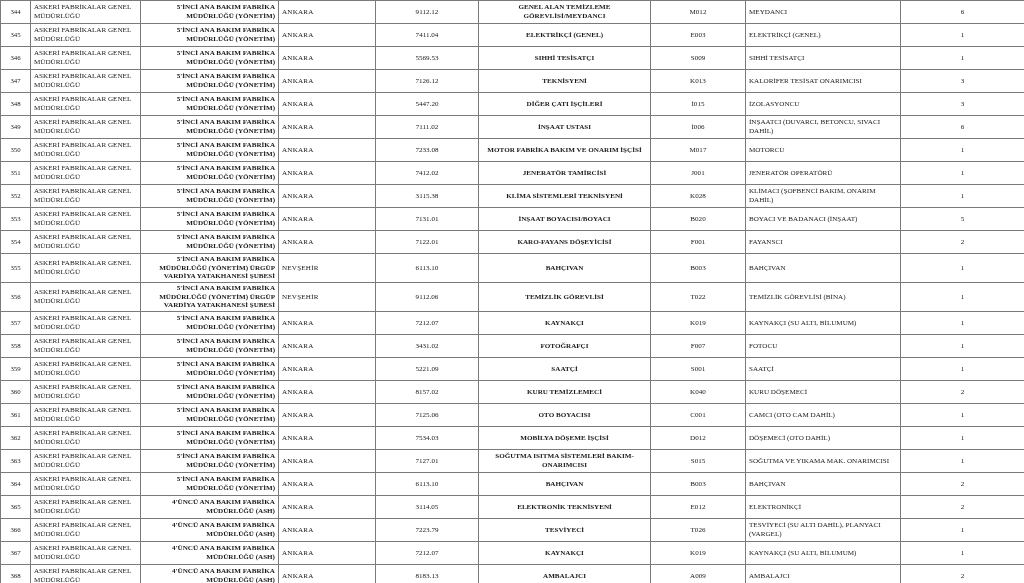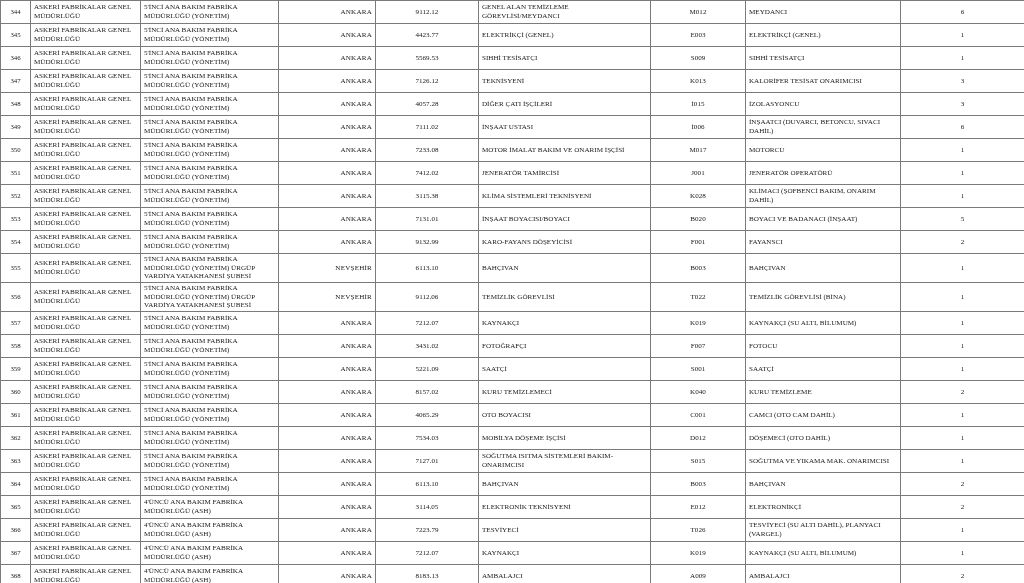--- a/index.html
+++ b/index.html
@@ -44,24 +44,24 @@
   col.c-birim     { width: 138px; }
   col.c-il        { width: 97px;  }
   col.c-kod       { width: 103px; }
   col.c-unvan     { width: 172px; }
   col.c-meskod    { width: 95px;  }
   col.c-meslek    { width: 155px; }
   col.c-adet      { width: 124px; }
 
   .cell-no     { text-align: center; font-size: 6.8px; }
   .cell-kurum  { text-align: left;   }
-  .cell-birim  { text-align: left;   }
-  .cell-il     { text-align: right; letter-spacing: .2px; }
+  .cell-birim  { text-align: right; font-weight: bold;   }
+  .cell-il     { text-align: left; letter-spacing: .2px; }
   .cell-kod    { text-align: center; }
-  .cell-unvan  { text-align: left;   }
+  .cell-unvan  { text-align: center; font-weight: bold;   }
   .cell-meskod { text-align: center; margin-left: 43px; }
   .cell-meslek { text-align: left;   }
   .cell-adet   { text-align: center; }
 
   tr.row-tall td { padding-top: 1px; padding-bottom: 1px; }
   tr.row-std  td { height: 19px; }
   tr.row-tall td { height: 21px; }
 </style>
 </head>
 <body>
@@ -89,21 +89,21 @@
           <td class="cell-unvan">GENEL ALAN TEMİZLEME GÖREVLİSİ/MEYDANCI</td>
           <td class="cell-meskod">M012</td>
           <td class="cell-meslek">MEYDANCI</td>
           <td class="cell-adet">6</td>
         </tr>
         <tr class="row-std">
           <td class="cell-no">345</td>
           <td class="cell-kurum">ASKERİ FABRİKALAR GENEL MÜDÜRLÜĞÜ</td>
           <td class="cell-birim">5'İNCİ ANA BAKIM FABRİKA MÜDÜRLÜĞÜ (YÖNETİM)</td>
           <td class="cell-il">ANKARA</td>
-          <td class="cell-kod">4423.77</td>
+          <td class="cell-kod">7411.04</td>
           <td class="cell-unvan">ELEKTRİKÇİ (GENEL)</td>
           <td class="cell-meskod">E003</td>
           <td class="cell-meslek">ELEKTRİKÇİ (GENEL)</td>
           <td class="cell-adet">1</td>
         </tr>
         <tr class="row-std">
           <td class="cell-no">346</td>
           <td class="cell-kurum">ASKERİ FABRİKALAR GENEL MÜDÜRLÜĞÜ</td>
           <td class="cell-birim">5'İNCİ ANA BAKIM FABRİKA MÜDÜRLÜĞÜ (YÖNETİM)</td>
           <td class="cell-il">ANKARA</td>
@@ -122,21 +122,21 @@
           <td class="cell-unvan">TEKNİSYENİ</td>
           <td class="cell-meskod">K013</td>
           <td class="cell-meslek">KALORİFER TESİSAT ONARIMCISI</td>
           <td class="cell-adet">3</td>
         </tr>
         <tr class="row-std">
           <td class="cell-no">348</td>
           <td class="cell-kurum">ASKERİ FABRİKALAR GENEL MÜDÜRLÜĞÜ</td>
           <td class="cell-birim">5'İNCİ ANA BAKIM FABRİKA MÜDÜRLÜĞÜ (YÖNETİM)</td>
           <td class="cell-il">ANKARA</td>
-          <td class="cell-kod">4057.28</td>
+          <td class="cell-kod">5447.20</td>
           <td class="cell-unvan">DİĞER ÇATI İŞÇİLERİ</td>
           <td class="cell-meskod">İ015</td>
           <td class="cell-meslek">İZOLASYONCU</td>
           <td class="cell-adet">3</td>
         </tr>
         <tr class="row-std">
           <td class="cell-no">349</td>
           <td class="cell-kurum">ASKERİ FABRİKALAR GENEL MÜDÜRLÜĞÜ</td>
           <td class="cell-birim">5'İNCİ ANA BAKIM FABRİKA MÜDÜRLÜĞÜ (YÖNETİM)</td>
           <td class="cell-il">ANKARA</td>
@@ -145,21 +145,21 @@
           <td class="cell-meskod">İ006</td>
           <td class="cell-meslek">İNŞAATCI (DUVARCI, BETONCU, SIVACI DAHİL)</td>
           <td class="cell-adet">6</td>
         </tr>
         <tr class="row-std">
           <td class="cell-no">350</td>
           <td class="cell-kurum">ASKERİ FABRİKALAR GENEL MÜDÜRLÜĞÜ</td>
           <td class="cell-birim">5'İNCİ ANA BAKIM FABRİKA MÜDÜRLÜĞÜ (YÖNETİM)</td>
           <td class="cell-il">ANKARA</td>
           <td class="cell-kod">7233.08</td>
-          <td class="cell-unvan">MOTOR İMALAT BAKIM VE ONARIM İŞÇİSİ</td>
+          <td class="cell-unvan">MOTOR FABRİKA BAKIM VE ONARIM İŞÇİSİ</td>
           <td class="cell-meskod">M017</td>
           <td class="cell-meslek">MOTORCU</td>
           <td class="cell-adet">1</td>
         </tr>
         <tr class="row-std">
           <td class="cell-no">351</td>
           <td class="cell-kurum">ASKERİ FABRİKALAR GENEL MÜDÜRLÜĞÜ</td>
           <td class="cell-birim">5'İNCİ ANA BAKIM FABRİKA MÜDÜRLÜĞÜ (YÖNETİM)</td>
           <td class="cell-il">ANKARA</td>
           <td class="cell-kod">7412.02</td>
@@ -188,21 +188,21 @@
           <td class="cell-unvan">İNŞAAT BOYACISI/BOYACI</td>
           <td class="cell-meskod">B020</td>
           <td class="cell-meslek">BOYACI VE BADANACI (İNŞAAT)</td>
           <td class="cell-adet">5</td>
         </tr>
         <tr class="row-std">
           <td class="cell-no">354</td>
           <td class="cell-kurum">ASKERİ FABRİKALAR GENEL MÜDÜRLÜĞÜ</td>
           <td class="cell-birim">5'İNCİ ANA BAKIM FABRİKA MÜDÜRLÜĞÜ (YÖNETİM)</td>
           <td class="cell-il">ANKARA</td>
-          <td class="cell-kod">9132.99</td>
+          <td class="cell-kod">7122.01</td>
           <td class="cell-unvan">KARO-FAYANS DÖŞEYİCİSİ</td>
           <td class="cell-meskod">F001</td>
           <td class="cell-meslek">FAYANSCI</td>
           <td class="cell-adet">2</td>
         </tr>
         <tr class="row-tall">
           <td class="cell-no">355</td>
           <td class="cell-kurum">ASKERİ FABRİKALAR GENEL MÜDÜRLÜĞÜ</td>
           <td class="cell-birim">5'İNCİ ANA BAKIM FABRİKA MÜDÜRLÜĞÜ (YÖNETİM) ÜRGÜP VARDİYA YATAKHANESİ ŞUBESİ</td>
           <td class="cell-il">NEVŞEHİR</td>
@@ -257,29 +257,29 @@
           <td class="cell-adet">1</td>
         </tr>
         <tr class="row-std">
           <td class="cell-no">360</td>
           <td class="cell-kurum">ASKERİ FABRİKALAR GENEL MÜDÜRLÜĞÜ</td>
           <td class="cell-birim">5'İNCİ ANA BAKIM FABRİKA MÜDÜRLÜĞÜ (YÖNETİM)</td>
           <td class="cell-il">ANKARA</td>
           <td class="cell-kod">8157.02</td>
           <td class="cell-unvan">KURU TEMİZLEMECİ</td>
           <td class="cell-meskod">K040</td>
-          <td class="cell-meslek">KURU TEMİZLEME</td>
+          <td class="cell-meslek">KURU DÖŞEMECİ</td>
           <td class="cell-adet">2</td>
         </tr>
         <tr class="row-std">
           <td class="cell-no">361</td>
           <td class="cell-kurum">ASKERİ FABRİKALAR GENEL MÜDÜRLÜĞÜ</td>
           <td class="cell-birim">5'İNCİ ANA BAKIM FABRİKA MÜDÜRLÜĞÜ (YÖNETİM)</td>
           <td class="cell-il">ANKARA</td>
-          <td class="cell-kod">4065.29</td>
+          <td class="cell-kod">7125.06</td>
           <td class="cell-unvan">OTO BOYACISI</td>
           <td class="cell-meskod">C001</td>
           <td class="cell-meslek">CAMCI (OTO CAM DAHİL)</td>
           <td class="cell-adet">1</td>
         </tr>
         <tr class="row-std">
           <td class="cell-no">362</td>
           <td class="cell-kurum">ASKERİ FABRİKALAR GENEL MÜDÜRLÜĞÜ</td>
           <td class="cell-birim">5'İNCİ ANA BAKIM FABRİKA MÜDÜRLÜĞÜ (YÖNETİM)</td>
           <td class="cell-il">ANKARA</td>

